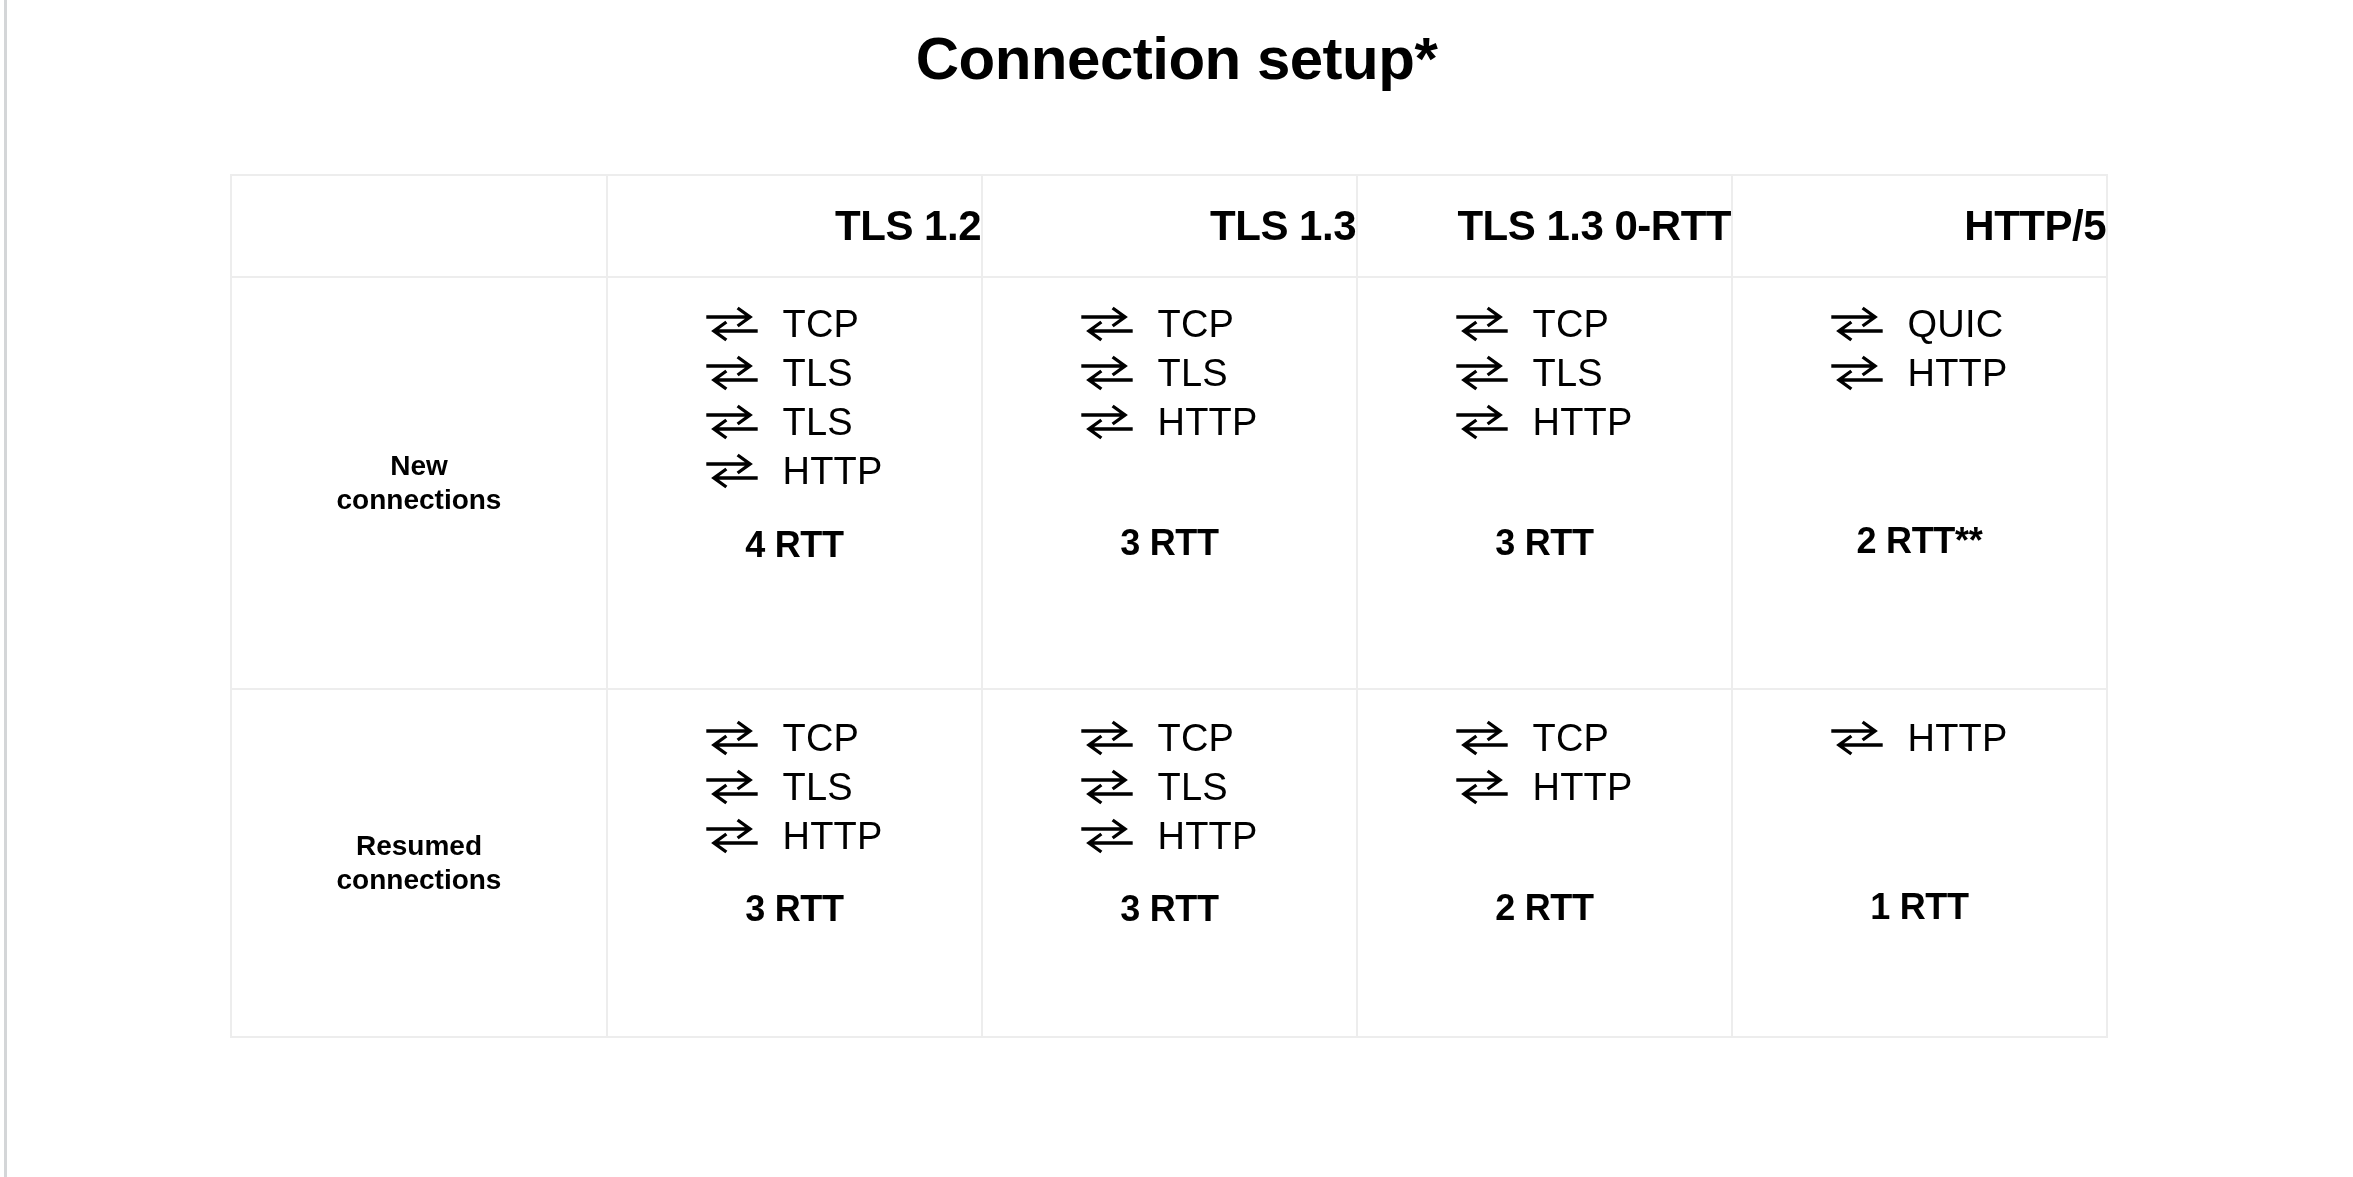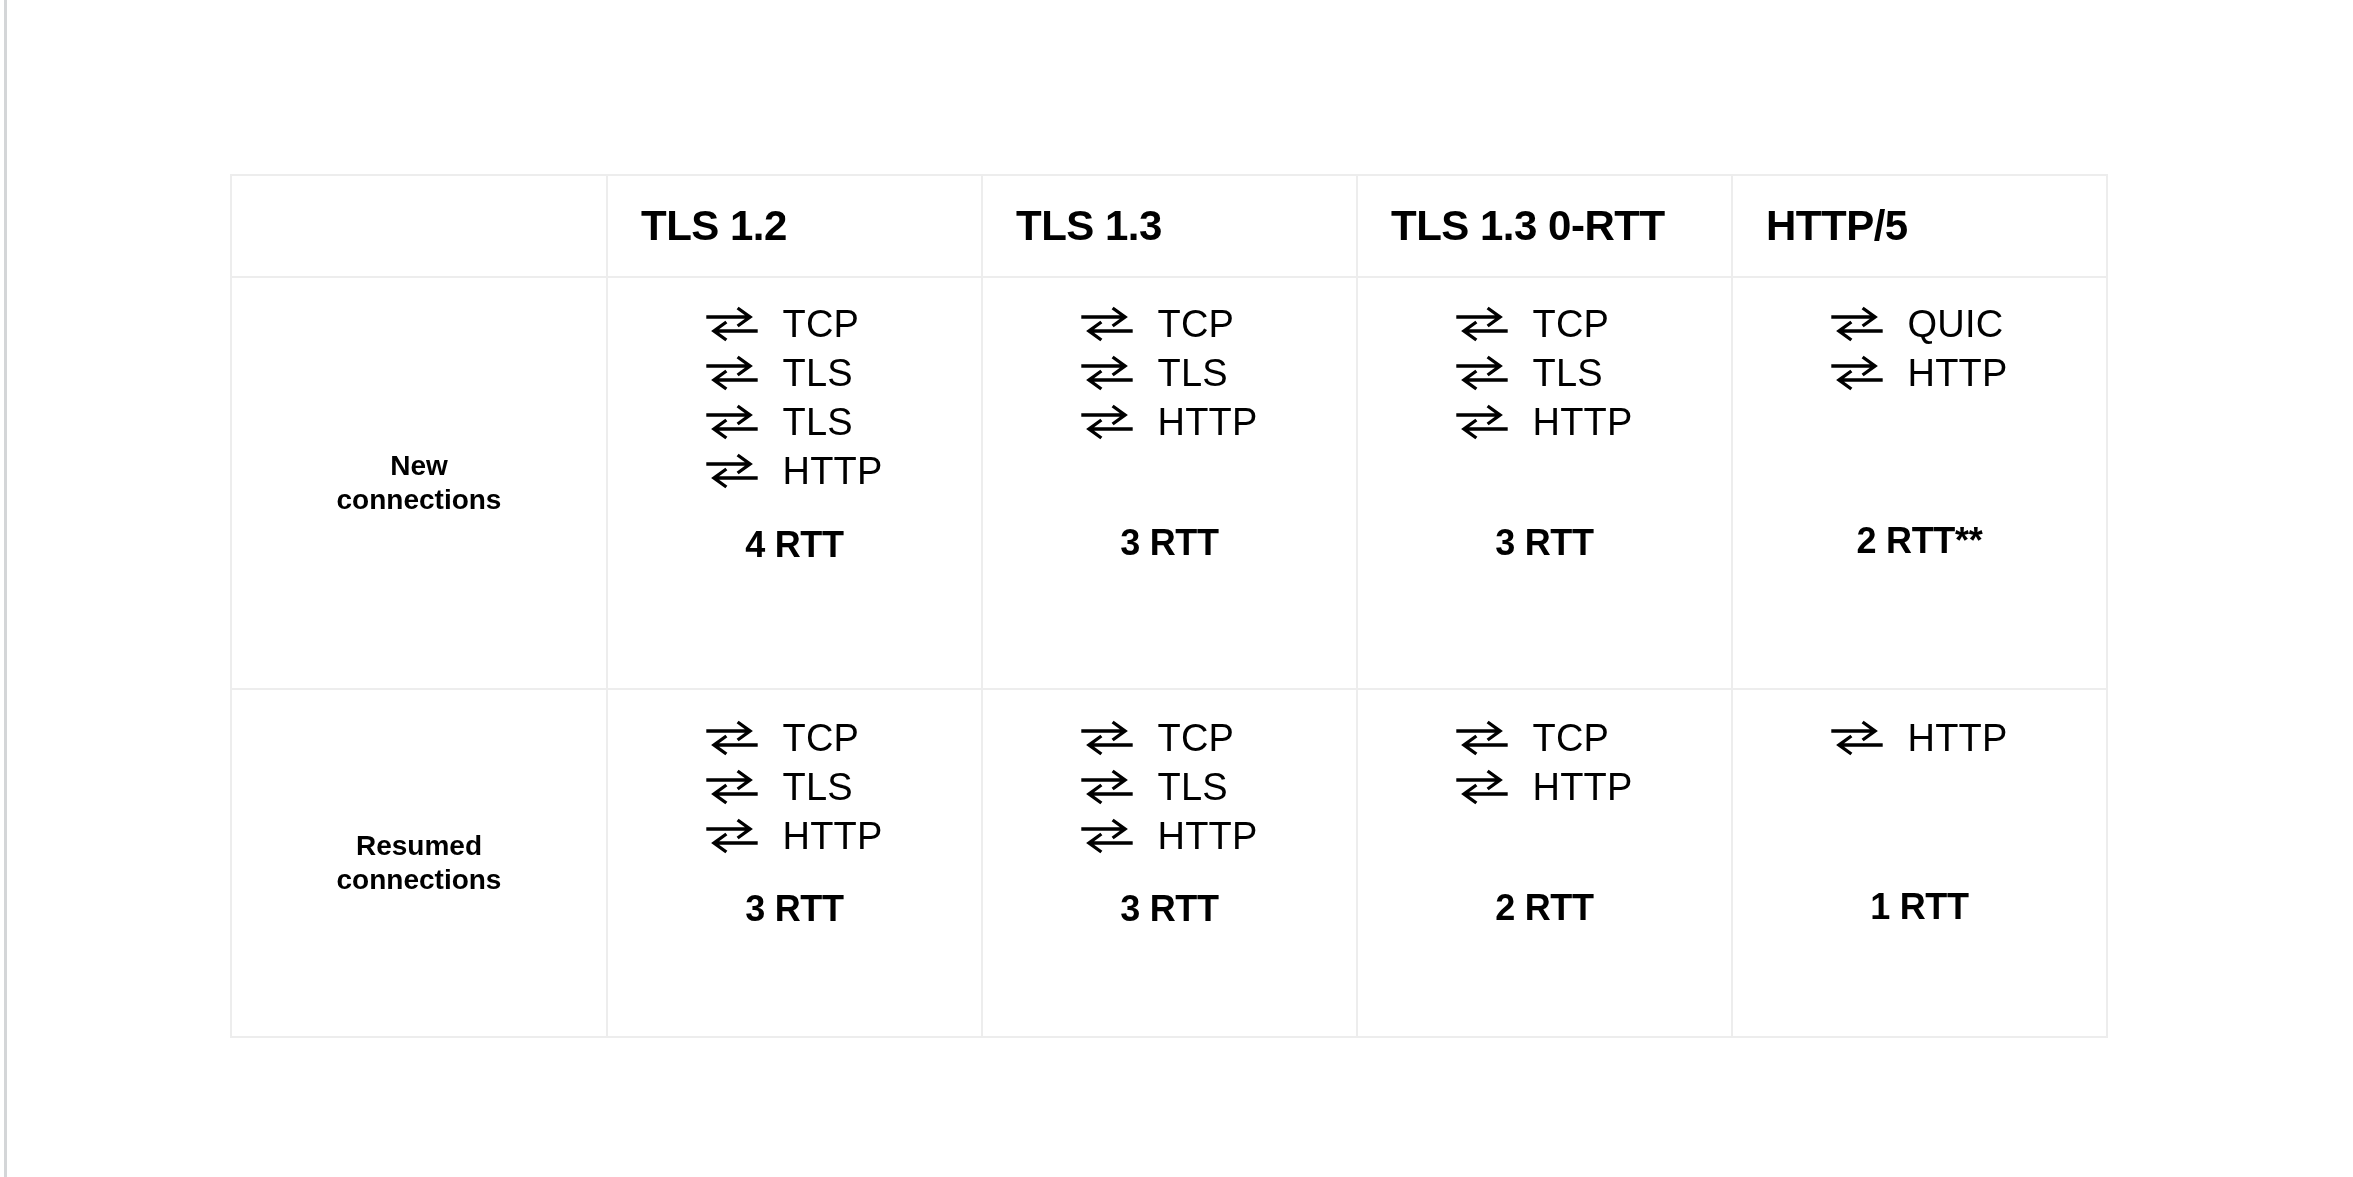--- a/index.html
+++ b/index.html
@@ -61,21 +61,21 @@
     padding: 0;
     vertical-align: middle;
     background: #ffffff;
   }
 
   col.c-label  { width: 376px; }
   col.c-col    { width: 375px; }
 
   .hdr-row td  { height: 100px; }
   .hdr {
-    text-align: left;
+    text-align: right;
     font-size: 42px;
     font-weight: bold;
     letter-spacing: -0.5px;
     padding-left: 33px;
   }
 
   .rowlabel {
     text-align: center;
     font-size: 28px;
     font-weight: bold;
@@ -150,20 +150,21 @@
   }
   .footnotes div { white-space: nowrap; }
 </style>
 </head>
 <body>
 
 <div class="page-edge"></div>
 
 <div class="slide">
 
+  <div class="title">Connection setup*</div>
 
   <table class="table">
     <colgroup>
       <col class="c-label">
         <col class="c-col">
         <col class="c-col">
         <col class="c-col">
         <col class="c-col">
     </colgroup>
     <tbody>

